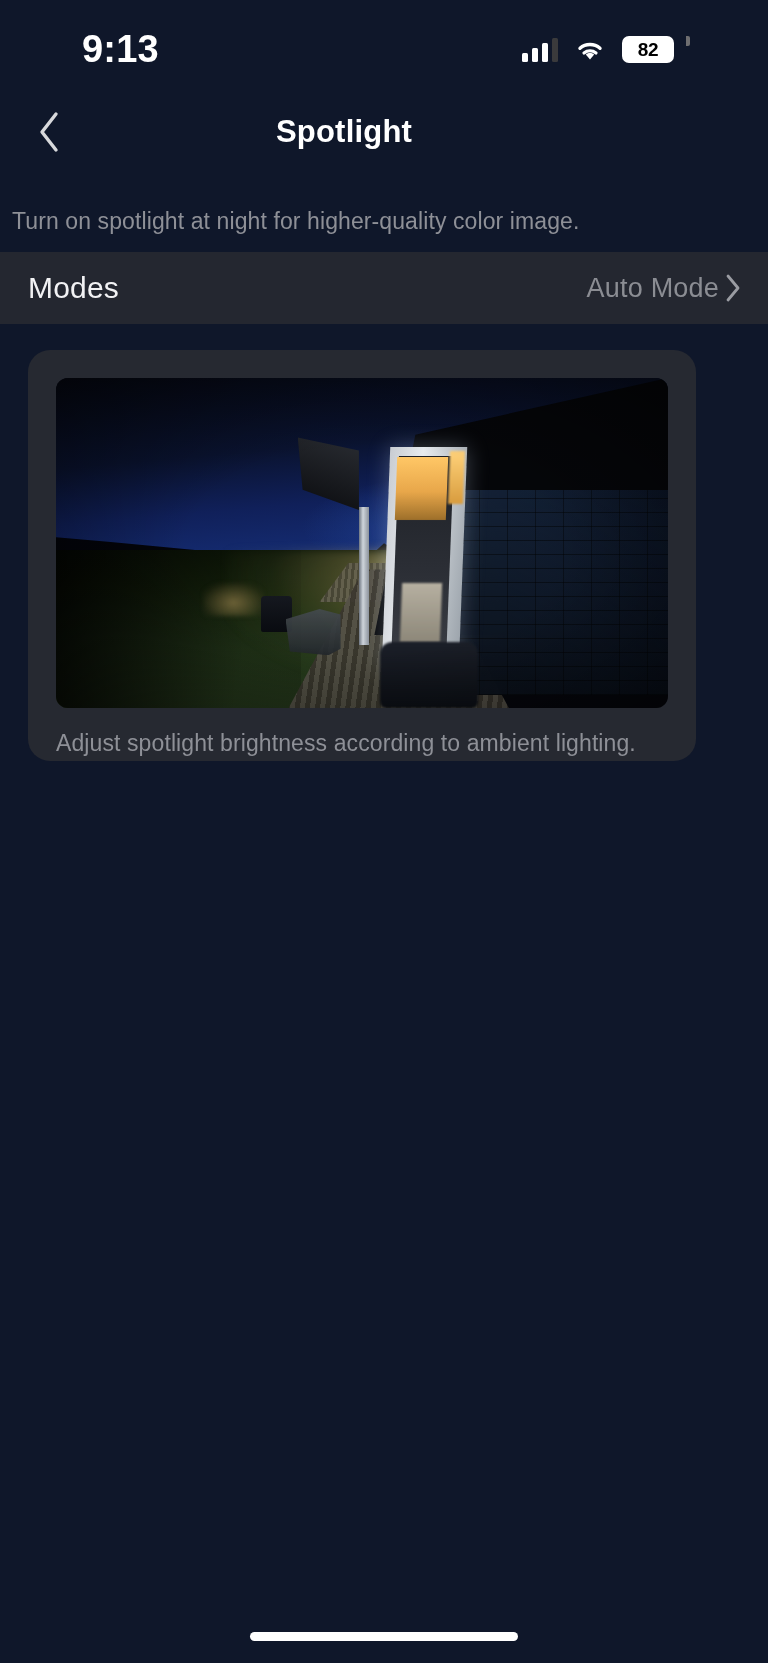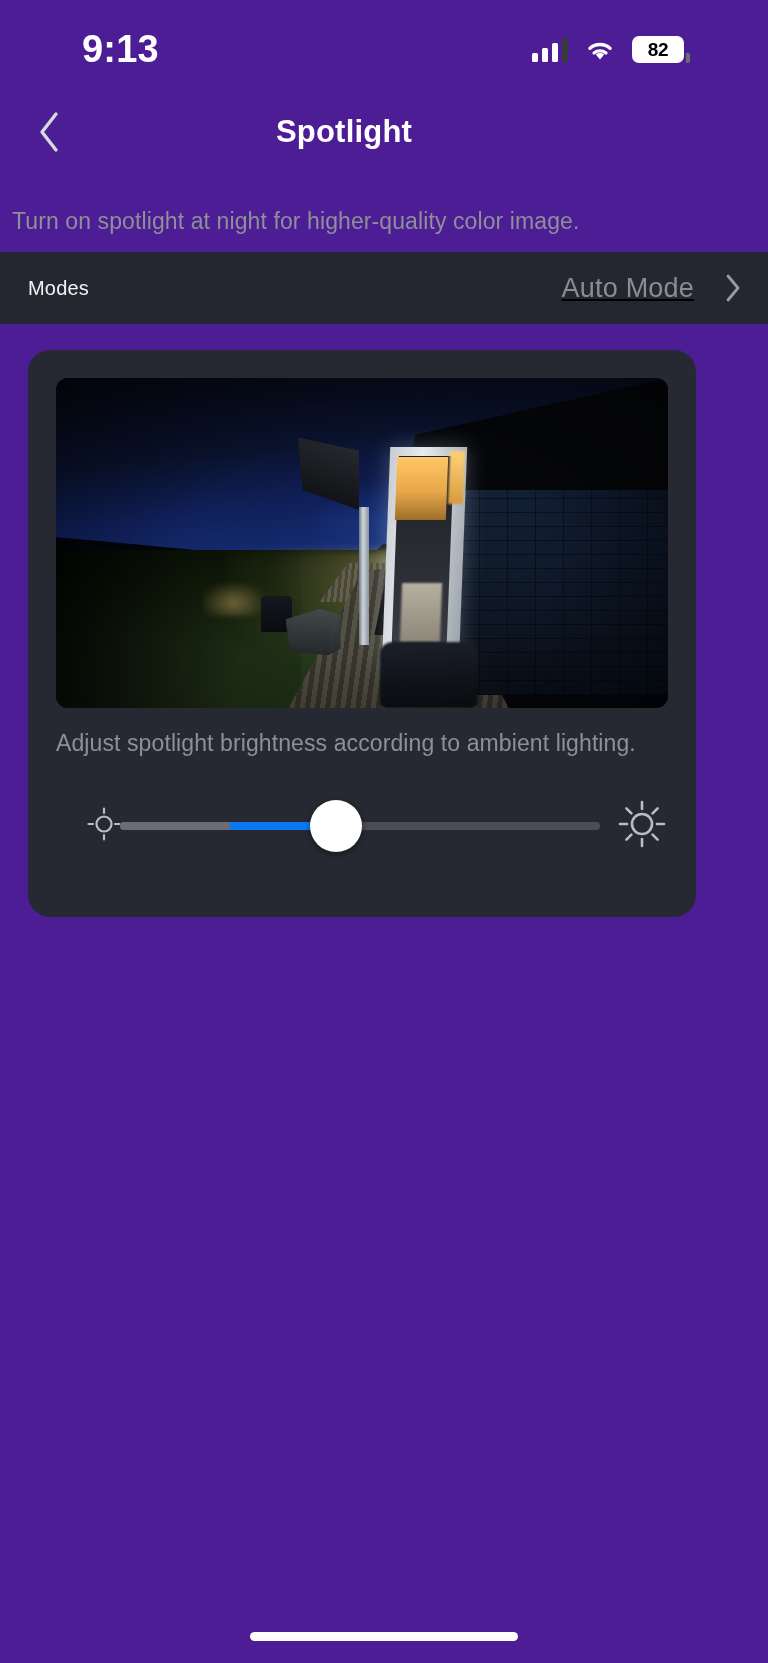--- a/index.html
+++ b/index.html
@@ -3,21 +3,21 @@
 <meta charset="utf-8">
 <style>
   * { margin:0; padding:0; box-sizing:border-box; }
   html, body {
     width:768px; height:1663px;
     background:#000;
     font-family:"Liberation Sans", sans-serif;
     -webkit-font-smoothing:antialiased;
     overflow:hidden;
   }
-  .screen { position:relative; width:768px; height:1663px; background:#4c1d95; }
+  .screen { position:relative; width:768px; height:1663px; background:#0f172a; }
 
   
   .statusbar {
     position:absolute; top:0; left:0; width:768px; height:96px;
   }
   .status-time {
     position:absolute; left:82px; top:28px;
     font-size:38px; font-weight:700; color:#fff;
     letter-spacing:0.2px;
   }
@@ -27,21 +27,21 @@
   }
   .cell-bars { display:flex; align-items:flex-end; gap:4px; height:24px; }
   .cell-bars i { display:block; width:6px; border-radius:1.5px; background:#fff; }
   .cell-bars i:nth-child(1){ height:9px; }
   .cell-bars i:nth-child(2){ height:14px; }
   .cell-bars i:nth-child(3){ height:19px; }
   .cell-bars i:nth-child(4){ height:24px; background:#3a3a3c; }
 
   .wifi-icon { width:32px; height:24px; position:relative; }
 
-  .battery { display:flex; align-items:flex-end; }
+  .battery { display:flex; align-items:flex-start;gap:10px; }
   .battery-body {
     width:52px; height:27px; border-radius:7px; background:#fff;
     display:flex; align-items:center; justify-content:center;
   }
   .battery-pct { font-size:19px; font-weight:700; color:#000; letter-spacing:-0.3px; }
   .battery-cap {
     width:4px; height:10px; margin-left:2px;
     border-radius:0 2px 2px 0; background:#6e6e70;
   }
 
@@ -66,28 +66,28 @@
   }
 
   
   .modes-row {
     position:absolute; top:252px; left:0; width:768px; height:72px;
     background:#242730;
     display:flex; align-items:center; justify-content:space-between;
     padding:0 26px 0 28px;
     cursor:pointer;
   }
-  .modes-label { color:#f2f2f4; font-size:20px; letter-spacing:0.2px; }
-  .modes-right { display:flex; align-items:center; gap:30px;text-decoration:underline; }
+  .modes-label { color:#f2f2f4; font-size:30px; letter-spacing:0.2px; }
+  .modes-right { display:flex; align-items:center; gap:5px; }
   .modes-value { color:#8b8d93; font-size:27px; letter-spacing:0.2px; }
 
   
   .card {
     position:absolute; top:350px; left:28px;
-    width:668px; height:567px;
+    width:668px; height:411px;
     background:#262931; border-radius:22px;
     overflow:hidden;
   }
   .preview-wrap {
     position:absolute; top:28px; left:28px;
     width:612px; height:330px;
     border-radius:12px; overflow:hidden;
     background:#05060c;
   }
   .preview { position:absolute; inset:0; }

